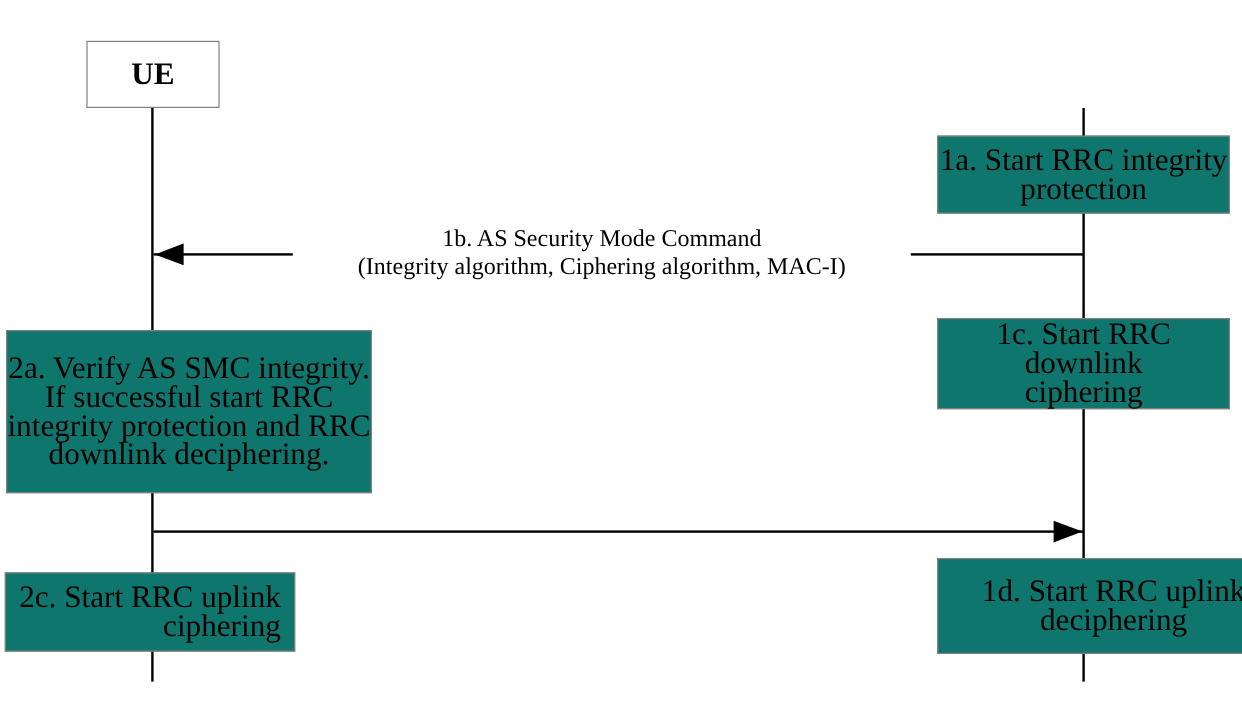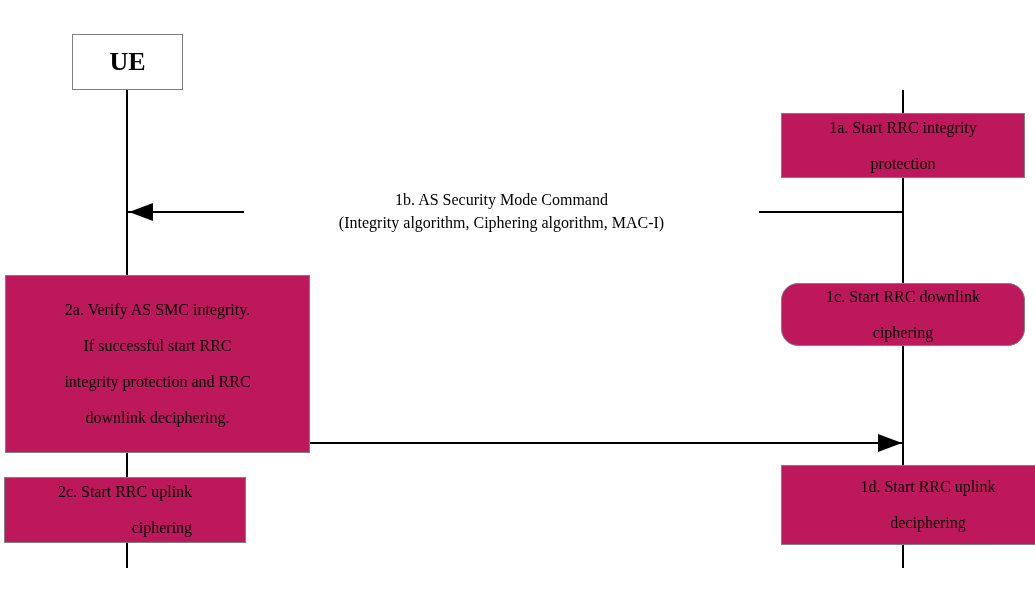--- a/index.html
+++ b/index.html
@@ -37,36 +37,36 @@
   .lifeline {
     width: 2px;
     background: #000000;
     z-index: 1;
   }
   .lifeline-ue  { left: 126px; top: 90px; height: 478px; }
   .lifeline-gnb { left: 902px; top: 90px; height: 478px; }
 
   
   .action-box {
-    background: #be185d;
+    background: #0f766e;
     border: 1px solid #808080;
     display: flex;
     align-items: center;
     justify-content: center;
     text-align: center;
-    font-size: 16px;
-    line-height: 36px;
+    font-size: 26px;
+    line-height: 24px;
     white-space: pre-line;
     z-index: 3;
     box-sizing: border-box;
   }
   .box-1a { left: 781px; top: 113px; width: 244px; height: 65px; }
-  .box-1c { left: 781px; top: 283px; width: 244px; height: 63px; border-radius: 17px; }
+  .box-1c { left: 781px; top: 265px; width: 244px; height: 76px; }
   .box-1d { left: 781px; top: 465px; width: 294px; height: 80px; }
-  .box-2a { left: 5px;   top: 275px; width: 305px; height: 178px; }
+  .box-2a { left: 5px;   top: 275px; width: 305px; height: 136px; }
   .box-2c { left: 4px;   top: 477px; width: 242px; height: 66px; text-align: right; }
 
   
   .msg-line {
     height: 2px;
     background: #000000;
     z-index: 1;
   }
   .msg1-line { left: 128px; top: 211px; width: 775px; }
   .msg2-line { left: 128px; top: 442px; width: 775px; }
@@ -86,21 +86,21 @@
     left: 878px; top: 434px;
     border-top: 9px solid transparent;
     border-bottom: 9px solid transparent;
     border-left: 24px solid #000000;
   }
 
   
   .msg-label {
     background: #ffffff;
     text-align: center;
-    font-size: 16px;
+    font-size: 20px;
     line-height: 23px;
     white-space: pre-line;
     z-index: 2;
   }
   .msg1-label { left: 244px; top: 188px; width: 515px; }
   .msg2-label { left: 357px; top: 419px; width: 316px; }
 </style>
 </head>
 <body>
 

